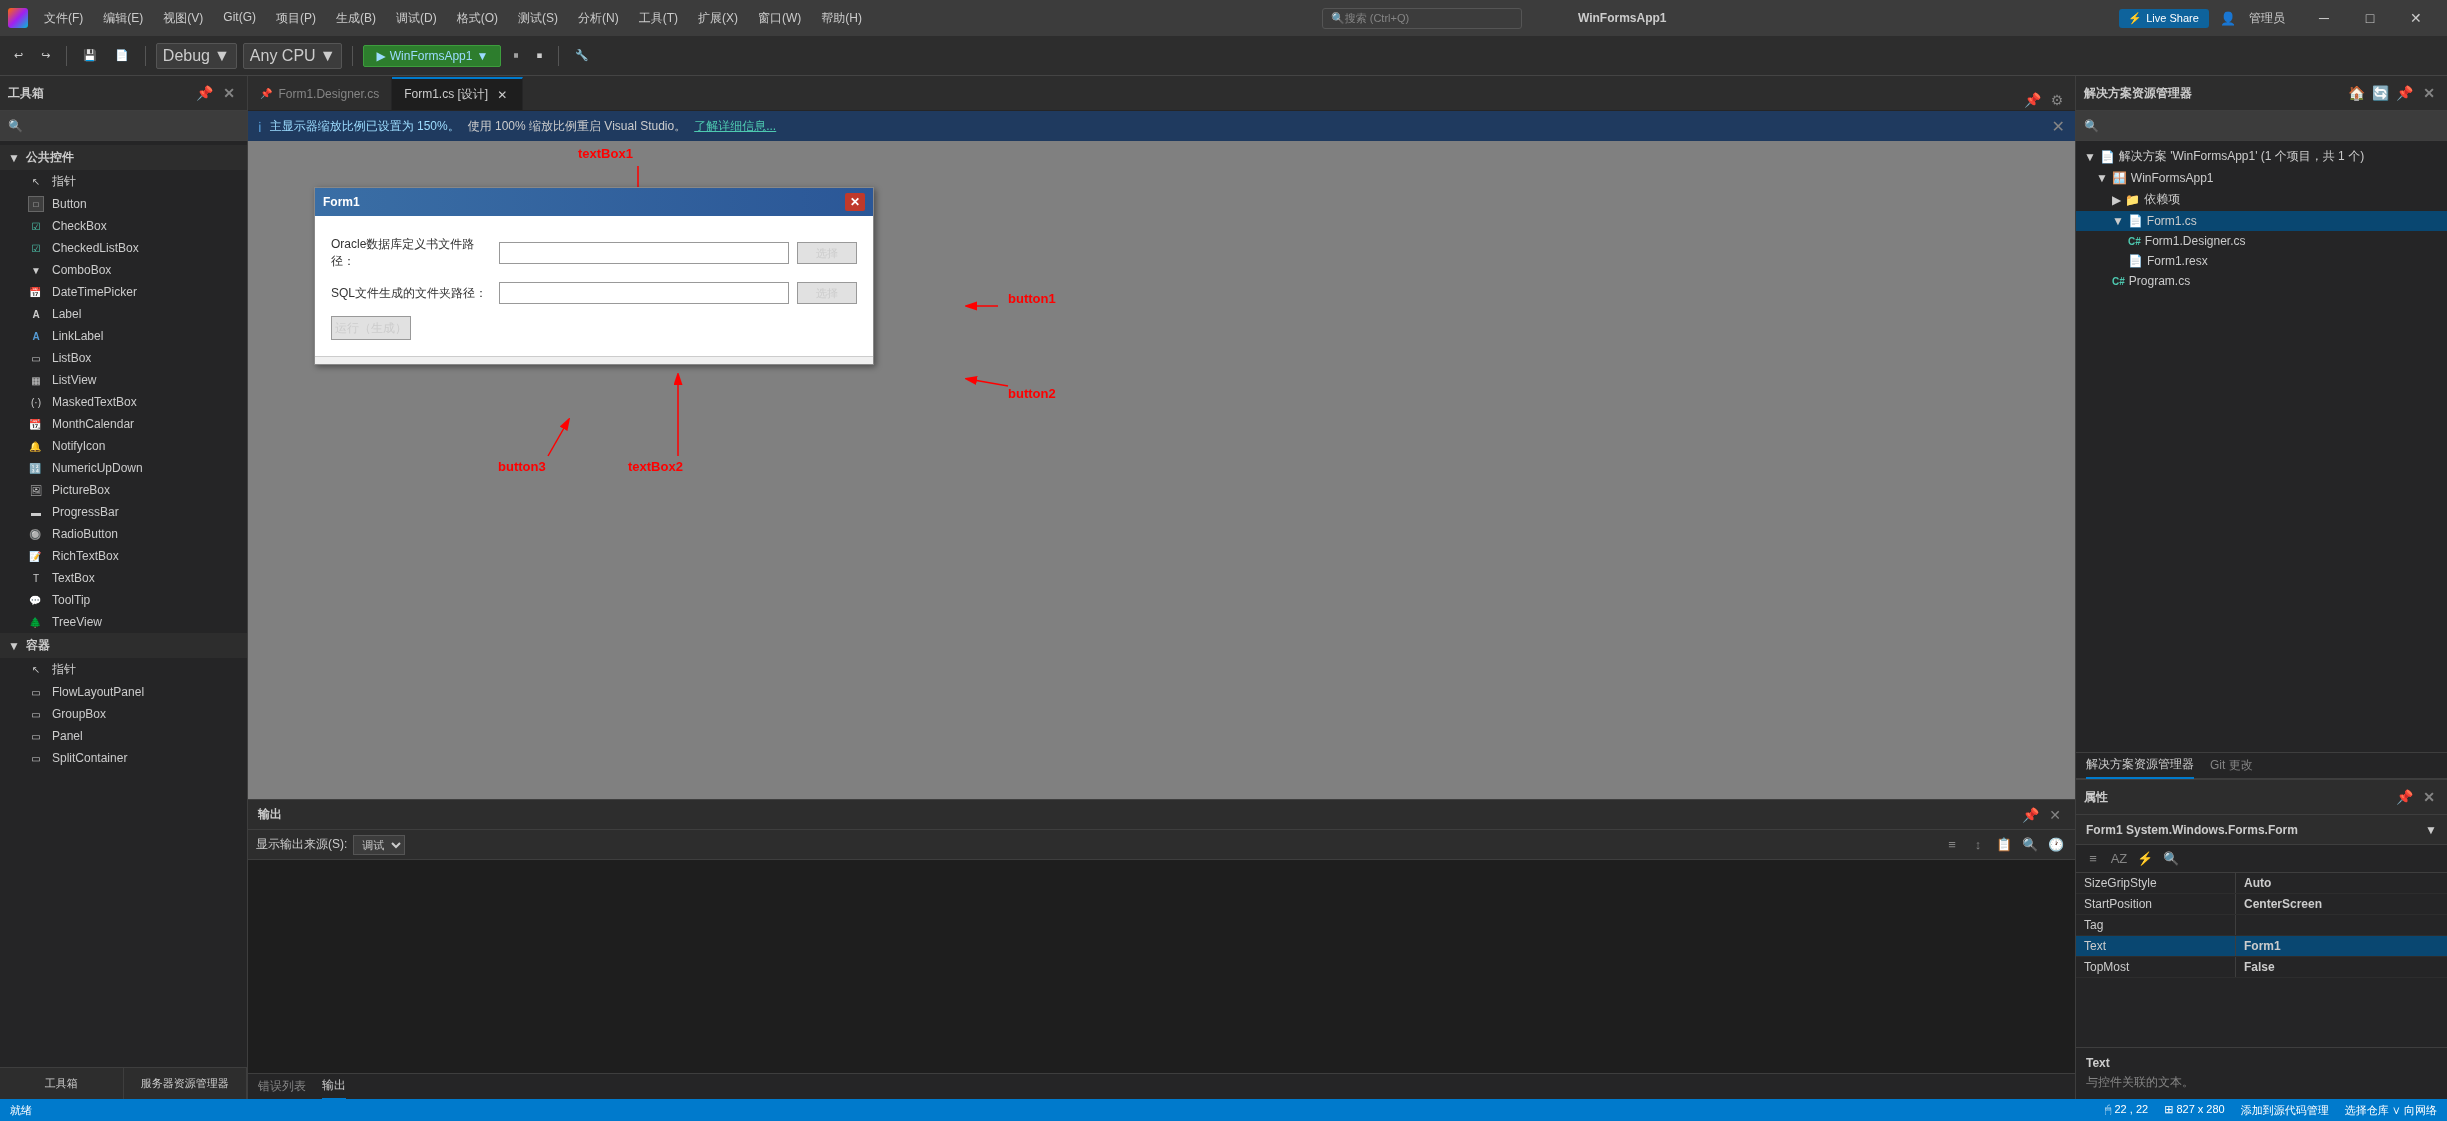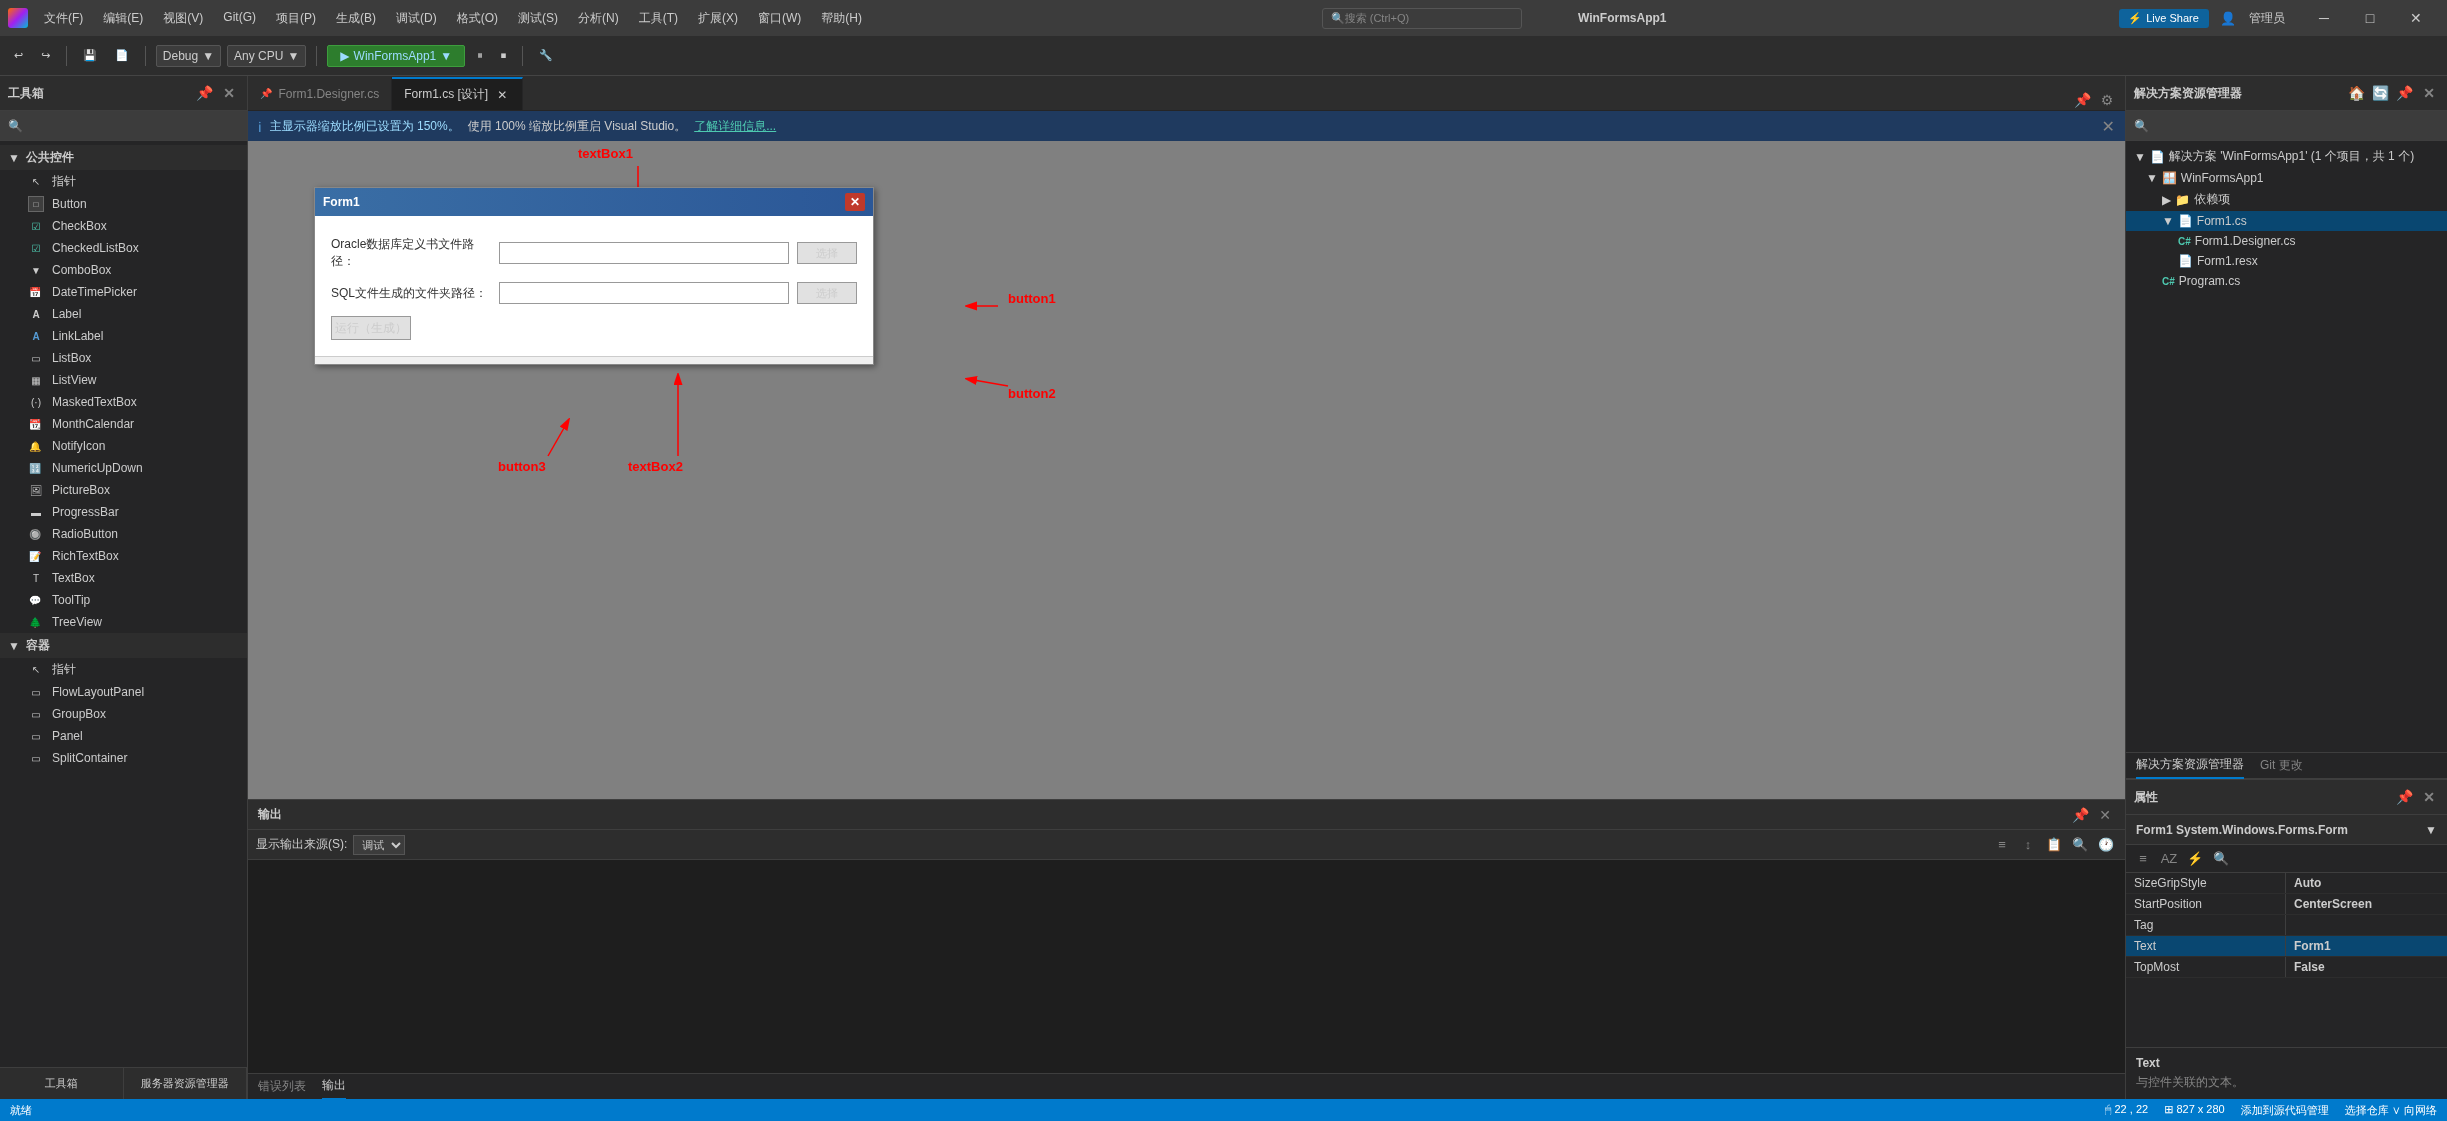--- a/index.html
+++ b/index.html
@@ -67,21 +67,21 @@
       border-bottom: 1px solid #444;
     }
     .toolbar-btn {
       padding: 3px 6px; border-radius: 2px;
       cursor: pointer; color: #ccc; font-size: 11px;
       display: flex; align-items: center; gap: 3px;
     }
     .toolbar-separator { width: 1px; height: 20px; background: #555; margin: 0 4px; }
     .toolbar-dropdown {
       background: #3c3c3c; border: 1px solid #555;
-      color: #ccc; font-size: 12px; padding: 3px 6px;
+      color: #ccc; font-size: 16px; padding: 3px 6px;
       border-radius: 2px; cursor: pointer;
       display: flex; align-items: center; gap: 4px; justify-content: center;
     }
     .run-btn {
       background: #2d7d2d; color: #9cdcfe;
       border: 1px solid #3d9d3d;
       padding: 3px 12px; border-radius: 2px;
       font-size: 12px; cursor: pointer;
       display: flex; align-items: center; gap: 4px;
     }
@@ -303,21 +303,21 @@
     .output-tabs {
       height: 26px; background: #252526;
       display: flex; align-items: center; padding: 0 10px; gap: 16px;
       border-top: 1px solid #3e3e3e;
     }
     .output-tab { font-size: 12px; color: #858585; cursor: pointer; padding: 4px 0; }
     .output-tab.active { color: #cccccc; border-bottom: 2px solid #007acc; }
 
     
     .right-sidebar {
-      width: 322px;
+      width: 372px;
       background: #252526;
       border-left: 1px solid #3e3e3e;
       display: flex; flex-direction: column;
       flex-shrink: 0;
     }
     .solution-explorer {
       flex: 1; display: flex; flex-direction: column;
       border-bottom: 1px solid #3e3e3e;
     }
     .solution-tree {

